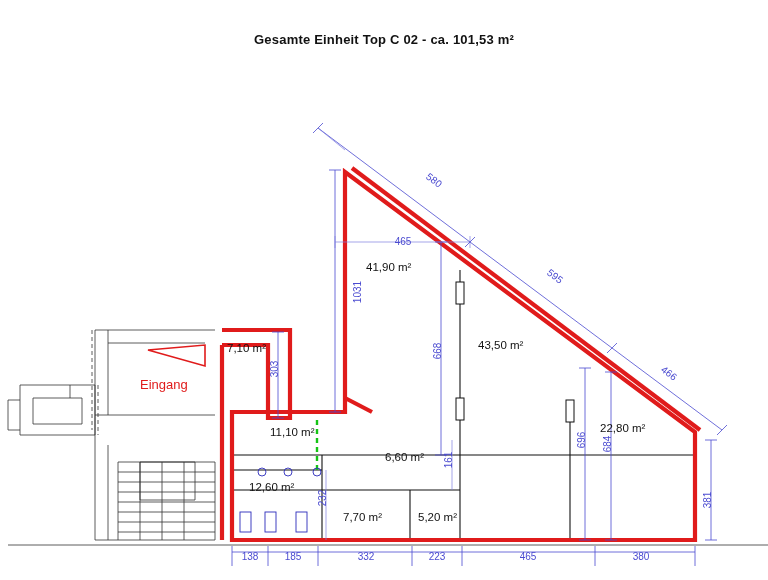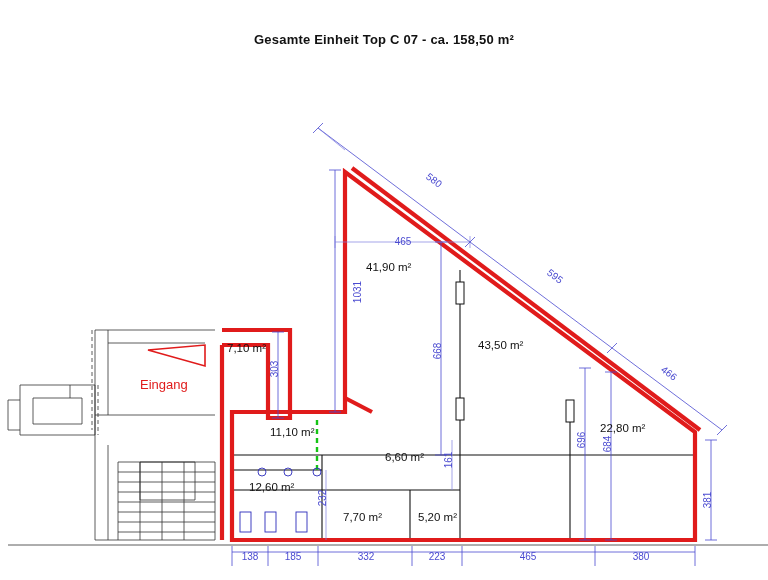--- a/index.html
+++ b/index.html
@@ -87,21 +87,21 @@
     fill: none;
     stroke: #2b2bbb;
     stroke-width: 0.9;
   }
 </style>
 </head>
 <body>
 
 <div id="plan-root">
 
-  <div class="title">Gesamte Einheit Top C 07 - ca. 158,50 m²</div>
+  <div class="title">Gesamte Einheit Top C 02 - ca. 101,53 m²</div>
 
   <svg width="768" height="580" viewBox="0 0 768 580">
 
     <g>
       <path class="thin" d="M95 330 L95 430 M108 330 L108 415"></path>
       <path class="thin" d="M95 330 L215 330"></path>
       <path class="thin" d="M108 343 L205 343"></path>
       <path class="thin" d="M20 385 L95 385 M20 385 L20 435 M20 435 L95 435"></path>
       <path class="thin" d="M33 398 L82 398 L82 424 L33 424 Z"></path>
       <path class="thin" d="M95 385 L95 435"></path>

